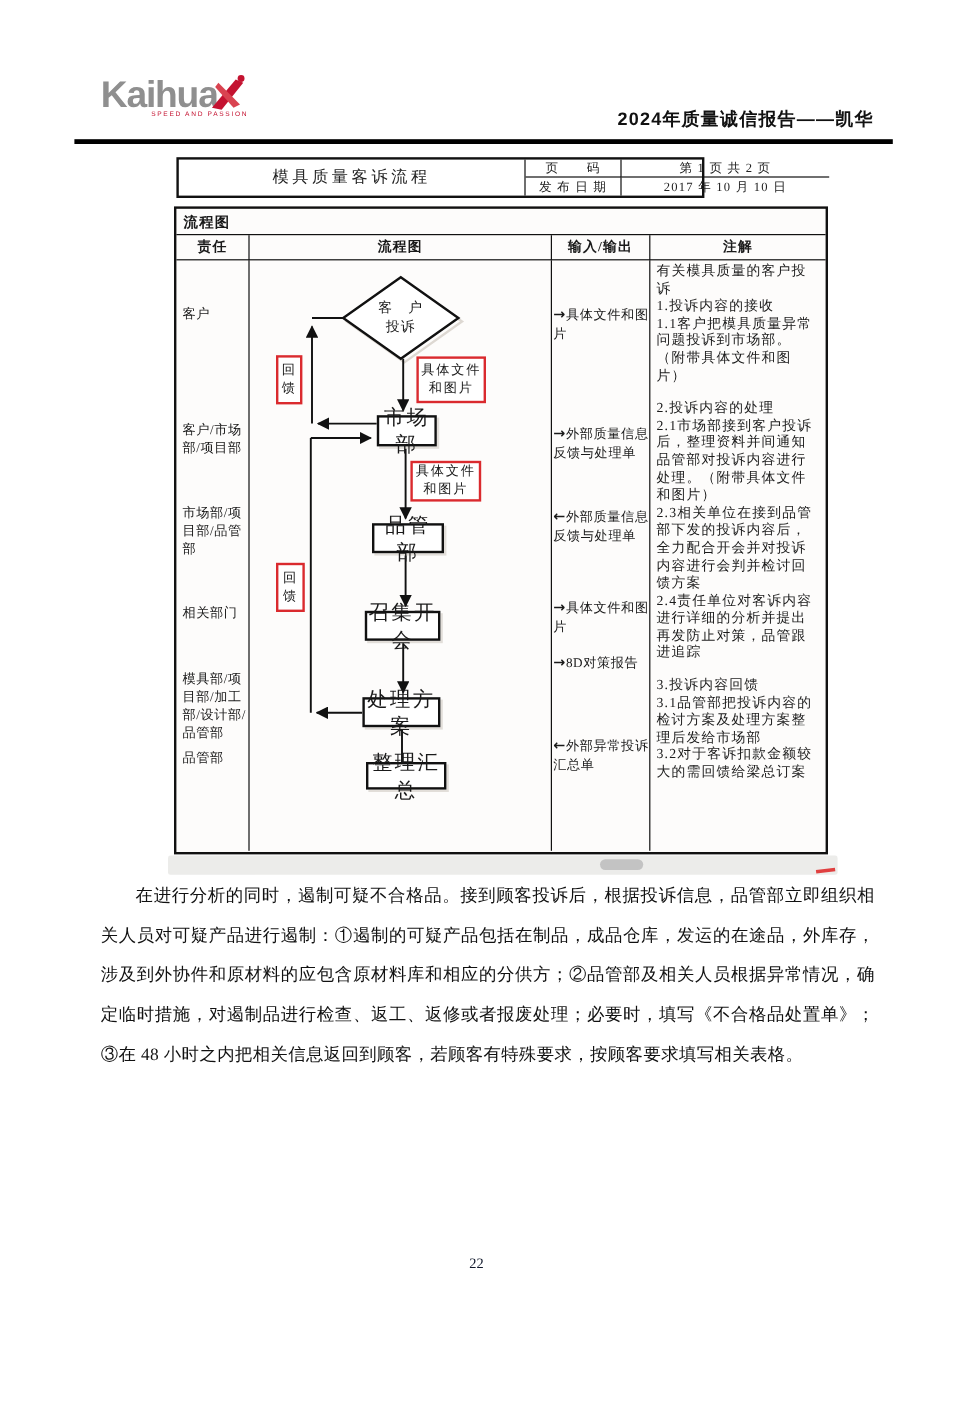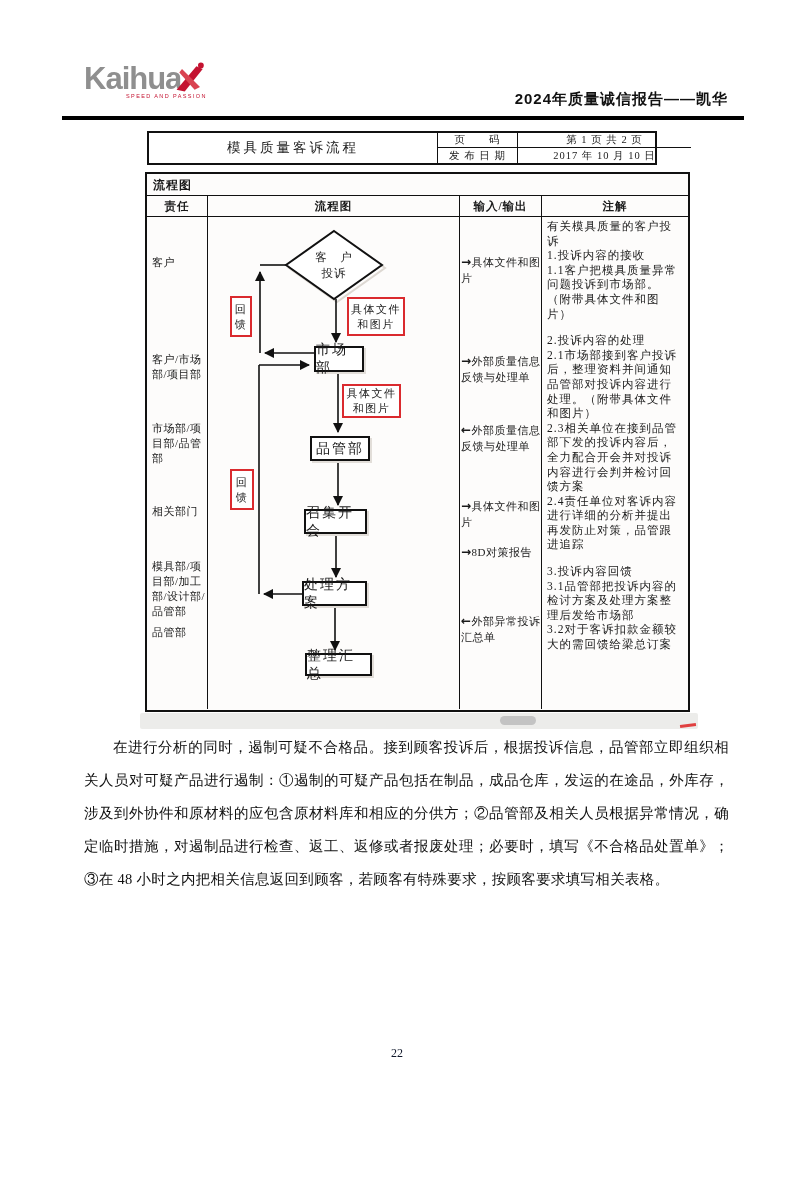--- a/index.html
+++ b/index.html
@@ -23,21 +23,21 @@
   }
   .report-title {
     position:absolute; right:66px; top:90px;
     font-family:"Liberation Sans","DejaVu Sans",sans-serif;
     font-size:15px; font-weight:bold; letter-spacing:1px; color:#111;
   }
   .header-rule { position:absolute; left:62px; top:116px; width:682px; height:4px; background:#000; }
 
   
   .doc-table {
-    position:absolute; left:147px; top:131px; width:510px;
+    position:absolute; left:147px; top:131px; width:440px;
     display:grid; grid-template-columns:289px 80px 173px; grid-template-rows:15px 15px;
     border:2px solid #111; background:#fff;
   }
   .dt-title {
     grid-row:1/3; border-right:1px solid #111;
     display:flex; align-items:center; justify-content:center;
     font-size:13.5px; letter-spacing:3px; color:#222;
   }
   .dt-cell { display:flex; align-items:center; justify-content:center; font-size:10.5px; letter-spacing:1px; color:#222; }
   .dt-b-r { border-right:1px solid #111; }
@@ -68,27 +68,27 @@
   .resp-item:nth-child(1){top:38px} .resp-item:nth-child(2){top:135px}
   .resp-item:nth-child(3){top:204px} .resp-item:nth-child(4){top:287px}
   .resp-item:nth-child(5){top:342px} .resp-item:nth-child(6){top:408px}
 
   
   .flow-canvas { position:absolute; inset:0; }
   .flow-canvas svg { position:absolute; inset:0; }
   .flow-node {
     position:absolute; background:#fff; border:2px solid #111;
     display:flex; align-items:center; justify-content:center;
-    font-size:14px; letter-spacing:2px; box-shadow:2px 2px 0 #e2ded9;
+    font-size:17px; letter-spacing:2px; box-shadow:2px 2px 0 #e2ded9;text-align:center;
   }
   .n-market   { left:106px; top:129px; width:50px; height:26px; }
   .n-quality  { left:102px; top:219px; width:60px; height:25px; }
   .n-meeting  { left:96px;  top:292px; width:63px; height:25px; }
   .n-plan     { left:94px;  top:364px; width:65px; height:25px; }
-  .n-summary  { left:97px;  top:436px; width:67px; height:23px; }
+  .n-summary  { left:97px;  top:418px; width:67px; height:23px; }
   .diamond-label {
     position:absolute; left:78px; top:32px; width:96px; text-align:center;
     font-size:11.5px; line-height:16px; letter-spacing:1px; white-space:pre-line;
   }
   .red-node {
     position:absolute; background:#fff; border:2px solid #da2a2e;
     display:flex; align-items:center; justify-content:center; text-align:center;
     font-size:11px; line-height:15px; letter-spacing:1.5px; white-space:pre-line;
   }
   .r-feedback1 { left:22px; top:79px;  width:22px; height:41px; }

